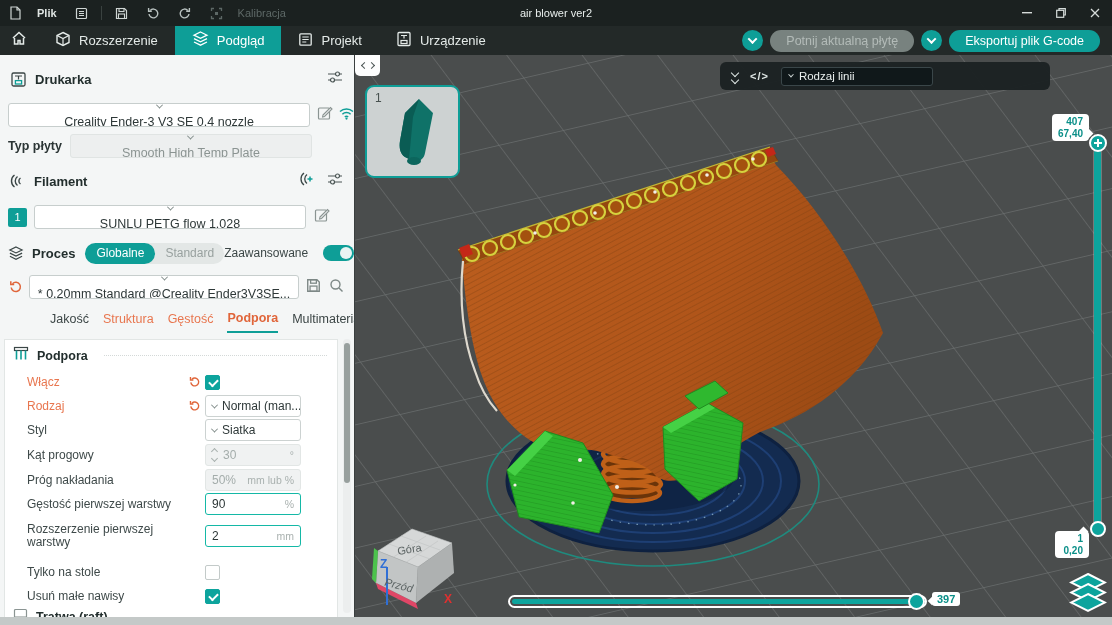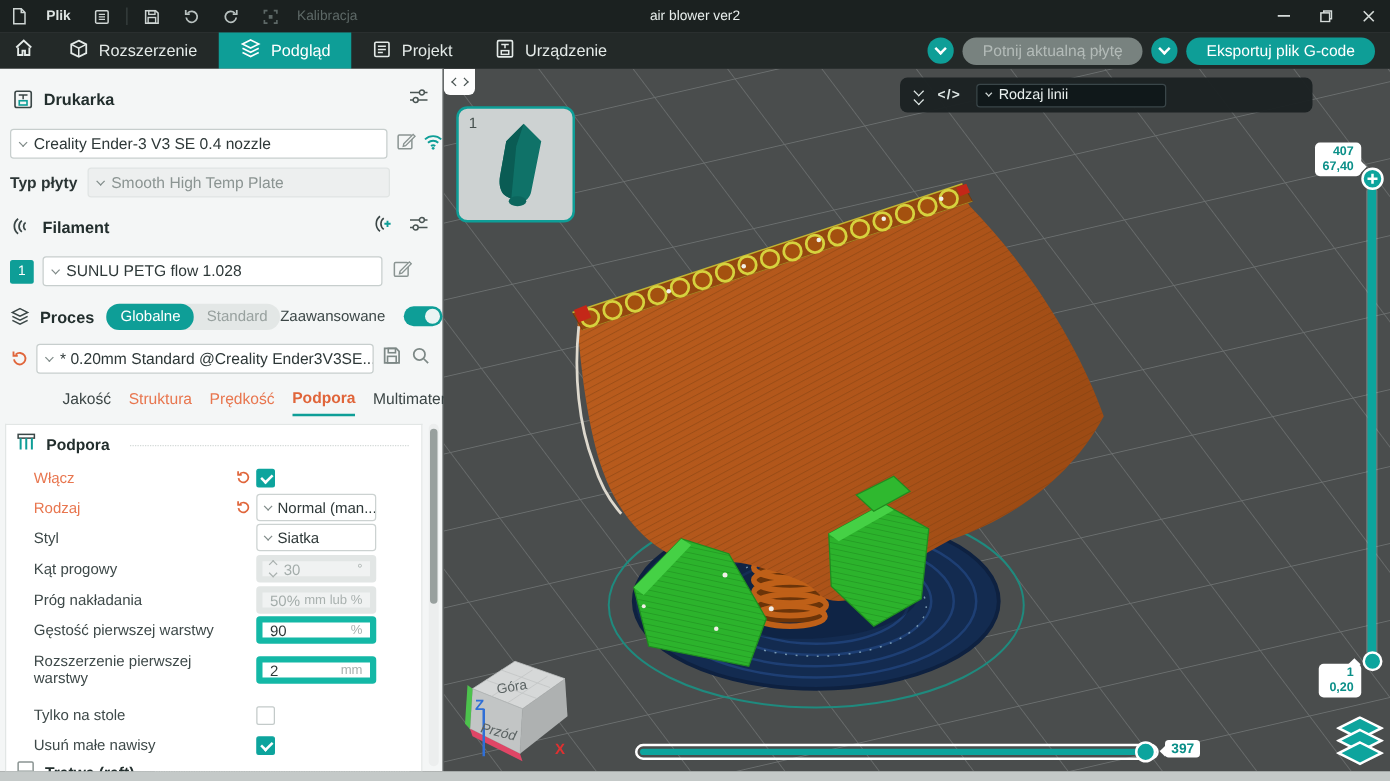--- a/index.html
+++ b/index.html
@@ -28,21 +28,21 @@
   .pill { height:22px; border-radius:11px; display:flex; align-items:center; padding:0 16px; font-size:12.5px; }
   .pill.disabled { background:#78827f; color:#b3bbb8; }
   .pill.primary { background:#0e9e97; color:#fff; }
 
   
   .panel { position:absolute; left:0; top:55px; width:355px; height:562px; background:#f4f6f6; border-right:1px solid #3a3f3f; }
   .prow { position:absolute; left:0; width:355px; display:flex; align-items:center; }
   .sec-title { font-size:13px; font-weight:bold; color:#222e2d; }
   .p-icon { margin:0 8px 0 10px; display:flex; }
   .p-right { margin-left:auto; display:flex; align-items:center; gap:12px; padding-right:12px; }
-  .select { background:#fff; border:1px solid #c7cecd; border-radius:3px; height:24px; display:flex; align-items:center; gap:6px; padding:0 7px; font-size:12.5px; color:#2e3838; overflow:hidden; white-space:nowrap; }
+  .select { background:#fff; border:1px solid #c7cecd; border-radius:3px; height:24px; display:flex; align-items:center; gap:6px; padding:0 7px; font-size:12.5px; color:#2e3838; overflow:hidden; white-space:nowrap;flex-direction:column; }
   .select .chev, .mini-select .chev { border-color:#7f8a88; width:5px; height:5px; border-width:1.5px; flex:none; }
   .select.gray { background:#edefef; border-color:#e0e4e3; color:#8b9492; }
   .badge1 { width:19px; height:19px; background:#0e9e97; color:#fff; font-size:11px; display:flex; align-items:center; justify-content:center; border-radius:2px; }
   .scope-pill { background:#e3e7e6; border-radius:11px; height:21px; display:flex; align-items:center; margin-left:10px; }
   .scope-on { background:#0e9e97; color:#fff; border-radius:11px; height:21px; display:flex; align-items:center; padding:0 11px; font-size:12px; }
   .scope-off { color:#98a19f; padding:0 10px; font-size:12px; }
   .switch { width:31px; height:16px; border-radius:8px; background:#0e9e97; position:relative; }
   .switch .knob { position:absolute; right:2px; top:2px; width:12px; height:12px; border-radius:50%; background:#e9f4f3; }
   .adv-label { font-size:12px; color:#3c4747; margin-right:7px; }
   .stabs { position:absolute; left:0; top:256px; width:340px; display:flex; align-items:center; gap:14px; padding-left:14px; font-size:12.5px; color:#3c4646;margin-left:36px; }
@@ -52,21 +52,21 @@
   .card { position:absolute; left:4px; top:284px; width:334px; height:278px; background:#fff; border:1px solid #e2e6e5; border-bottom:none; }
   .card-head { position:absolute; left:0; width:100%; display:flex; align-items:center; gap:8px; padding-left:8px; }
   .card-head .sec-title { font-size:12.5px; }
   .dotted { flex:1; border-top:1px dotted #d4d9d8; margin:0 10px 0 8px; }
   .srow { position:absolute; left:0; width:100%; height:24px; display:flex; align-items:center; }
   .slabel { position:absolute; left:22px; width:168px; font-size:12px; color:#3e4949; line-height:13px; }
   .slabel.mod { color:#e8764f; }
   .ctrl { position:absolute; left:200px; width:96px; display:flex; align-items:center; }
   .undo-sm { position:absolute; left:183px; display:flex; }
   .mini-select { width:96px; height:22px; background:#fff; border:1px solid #ccd2d1; border-radius:3px; display:flex; align-items:center; gap:5px; padding:0 6px; font-size:12px; color:#2e3838; white-space:nowrap; overflow:hidden; }
-  .mini-input { width:96px; height:22px; background:#fff; border:5px solid #14b8a6; border-radius:3px; display:flex; align-items:flex-start; padding:0 6px; font-size:12px; color:#2e3838; }
+  .mini-input { width:96px; height:22px; background:#fff; border:1px solid #14b8a6; border-radius:3px; display:flex; align-items:center; padding:0 6px; font-size:12px; color:#2e3838; }
   .mini-input .unit { margin-left:auto; color:#a9b1af; font-size:10.5px; }
   .mini-input.disabled { background:#f0f2f2; border-color:#e2e6e5; color:#a4adab; }
   .spin { display:flex; flex-direction:column; gap:2px; margin-right:6px; }
   .spin i { width:5px; height:5px; border-left:1.4px solid #a9b1af; border-bottom:1.4px solid #a9b1af; display:block; }
   .spin .up { transform:rotate(135deg); } .spin .dn { transform:rotate(-45deg); }
   .cb { width:15px; height:15px; border:1px solid #c3cac9; border-radius:2px; background:#fff; position:relative; }
   .cb.checked { background:#0da49d; border-color:#0da49d; }
   .cb.checked::after { content:""; position:absolute; left:3px; top:3.5px; width:7px; height:4px; border-left:2px solid #fff; border-bottom:2px solid #fff; transform:rotate(-45deg); }
   .scrollbar { position:absolute; right:3px; top:284px; width:8px; height:274px; background:#eceeee; border-radius:4px; }
   .scroll-thumb { position:absolute; left:1px; top:4px; width:6px; height:140px; background:#98a09e; border-radius:3px; }
@@ -366,21 +366,21 @@
           </svg></span>
       <span style="margin-left:8px"><svg width="15" height="15" viewBox="0 0 15 15">
             <circle cx="6.5" cy="6.5" r="4.5" fill="none" stroke="#7d8886" stroke-width="1.4"></circle>
             <path d="M10 10l3.5 3.5" stroke="#7d8886" stroke-width="1.4"></path>
           </svg></span>
     </div>
 
     <div class="stabs">
       <span class="stab">Jakość</span>
       <span class="stab modified">Struktura</span>
-      <span class="stab modified">Prędkość</span>
+      <span class="stab modified">Gęstość</span>
       <span class="stab active">Podpora</span>
       <span class="stab">Multimateriał</span>
       <span class="stab modified">I...</span>
     </div>
 
     <div class="card">
       <div class="card-head" style="top:6px">
         <span><svg width="16" height="15" viewBox="0 0 16 15">
               <rect x="1.5" y="1.5" width="13" height="3" fill="none" stroke="#3a4646" stroke-width="1.2"></rect>
               <path d="M3.5 4.5v9M8 4.5v9M12.5 4.5v9" stroke="#0e9e97" stroke-width="1.6"></path>

